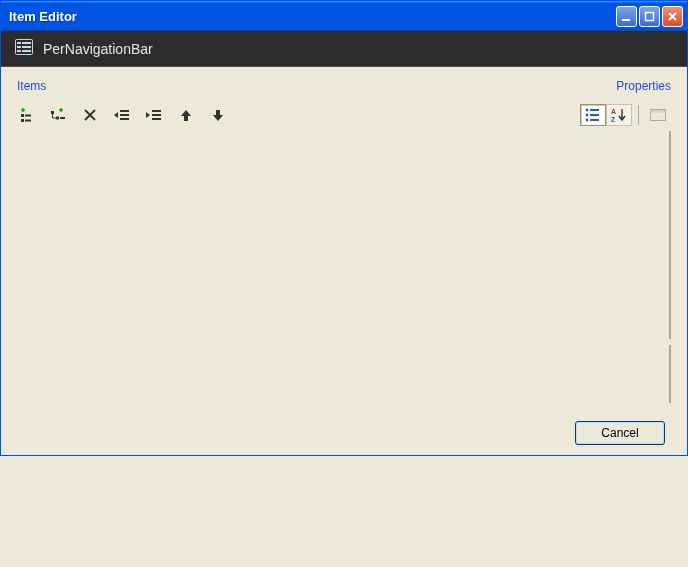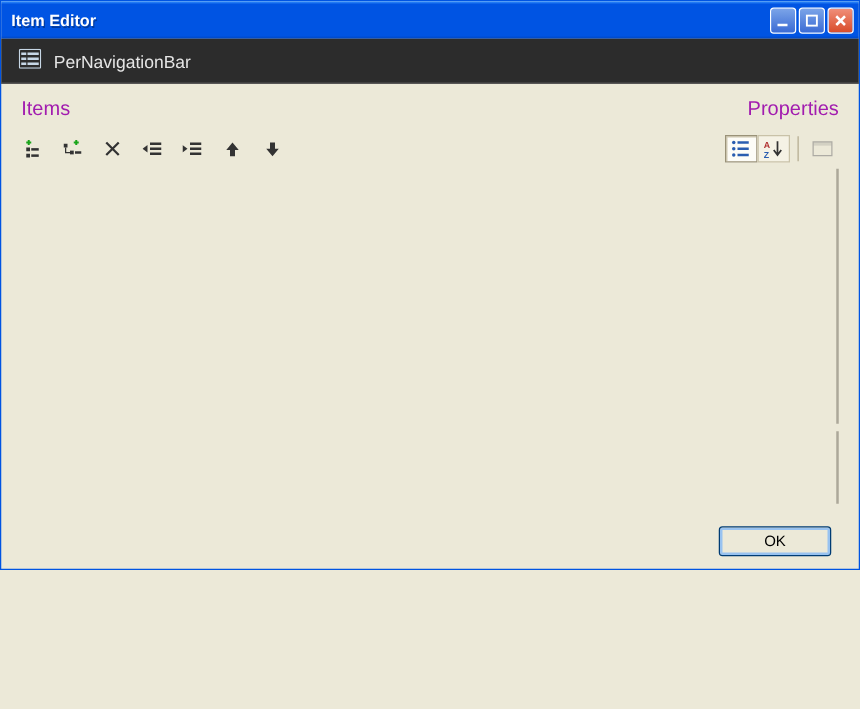--- a/index.html
+++ b/index.html
@@ -68,22 +68,22 @@
     display: flex;
     flex-direction: row;
     padding: 12px 16px 8px 16px;
     gap: 24px;
     min-height: 0;
   }
   .col { display: flex; flex-direction: column; min-height: 0; }
   .col.left { flex: 0 0 46%; }
   .col.right { flex: 1; align-items: flex-end; }
   .section-title {
-    font-size: 16px;
-    color: #a21caf;
+    font-size: 12px;
+    color: #1d4ed8;
     margin-bottom: 10px;
   }
   .toolbar {
     display: flex;
     gap: 14px;
     align-items: center;
     height: 24px;
     margin-bottom: 4px;
   }
   .tb-btn {
@@ -296,16 +296,16 @@
         </div>
       </div>
 
       <div class="prop-grid"></div>
       <div class="prop-help"></div>
     </div>
 
   </div>
 
   <div class="button-row">
-    <button class="btn default">OK</button>
+    <button class="btn">Cancel</button>
   </div>
 
 </div>
 
 </body></html>

